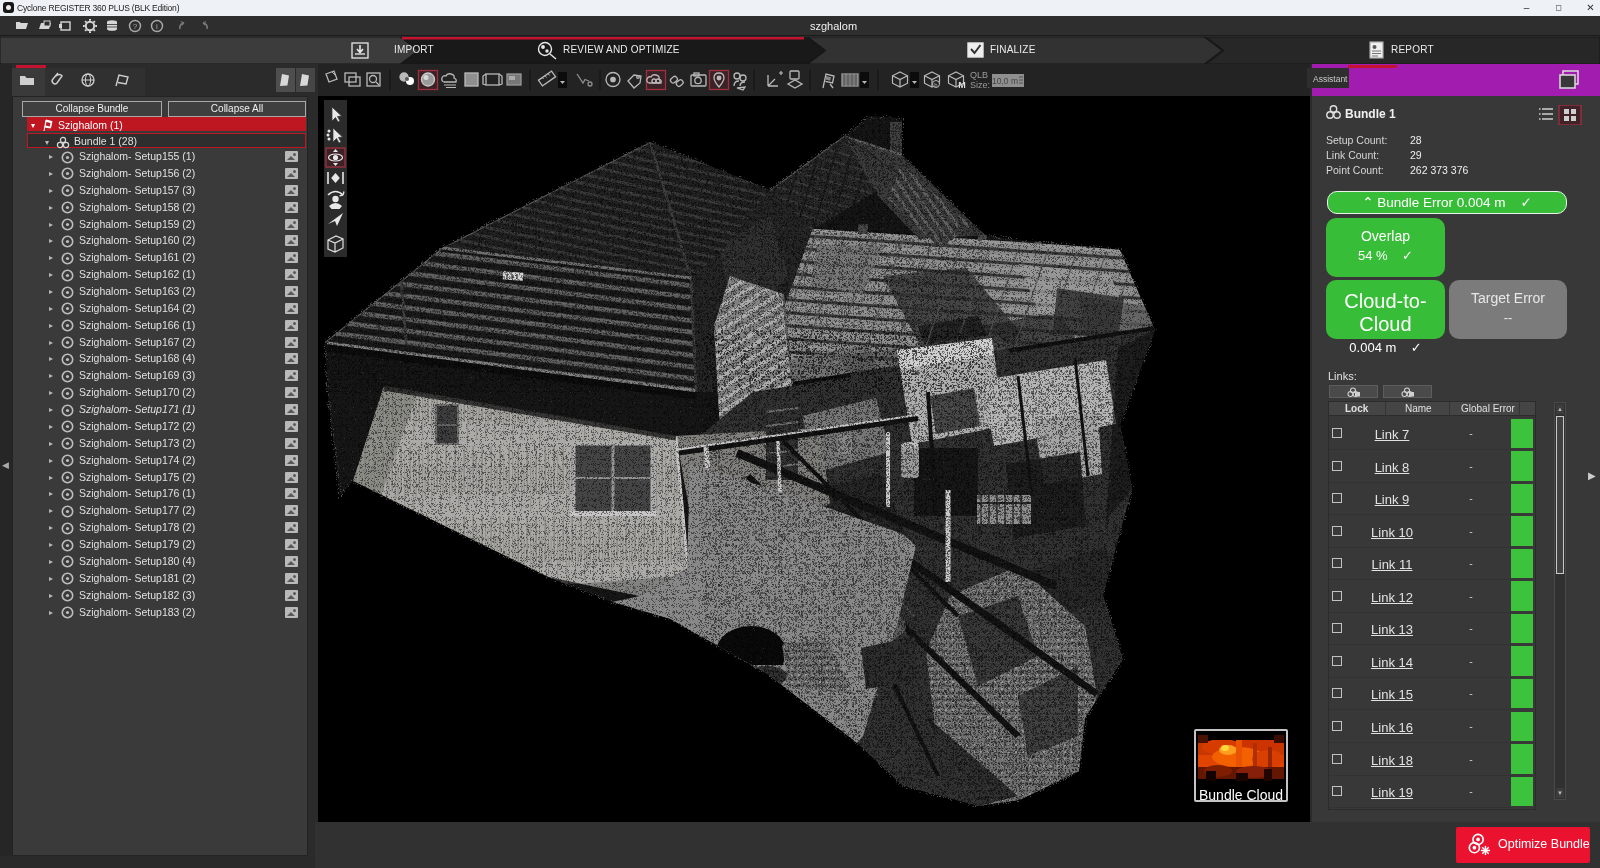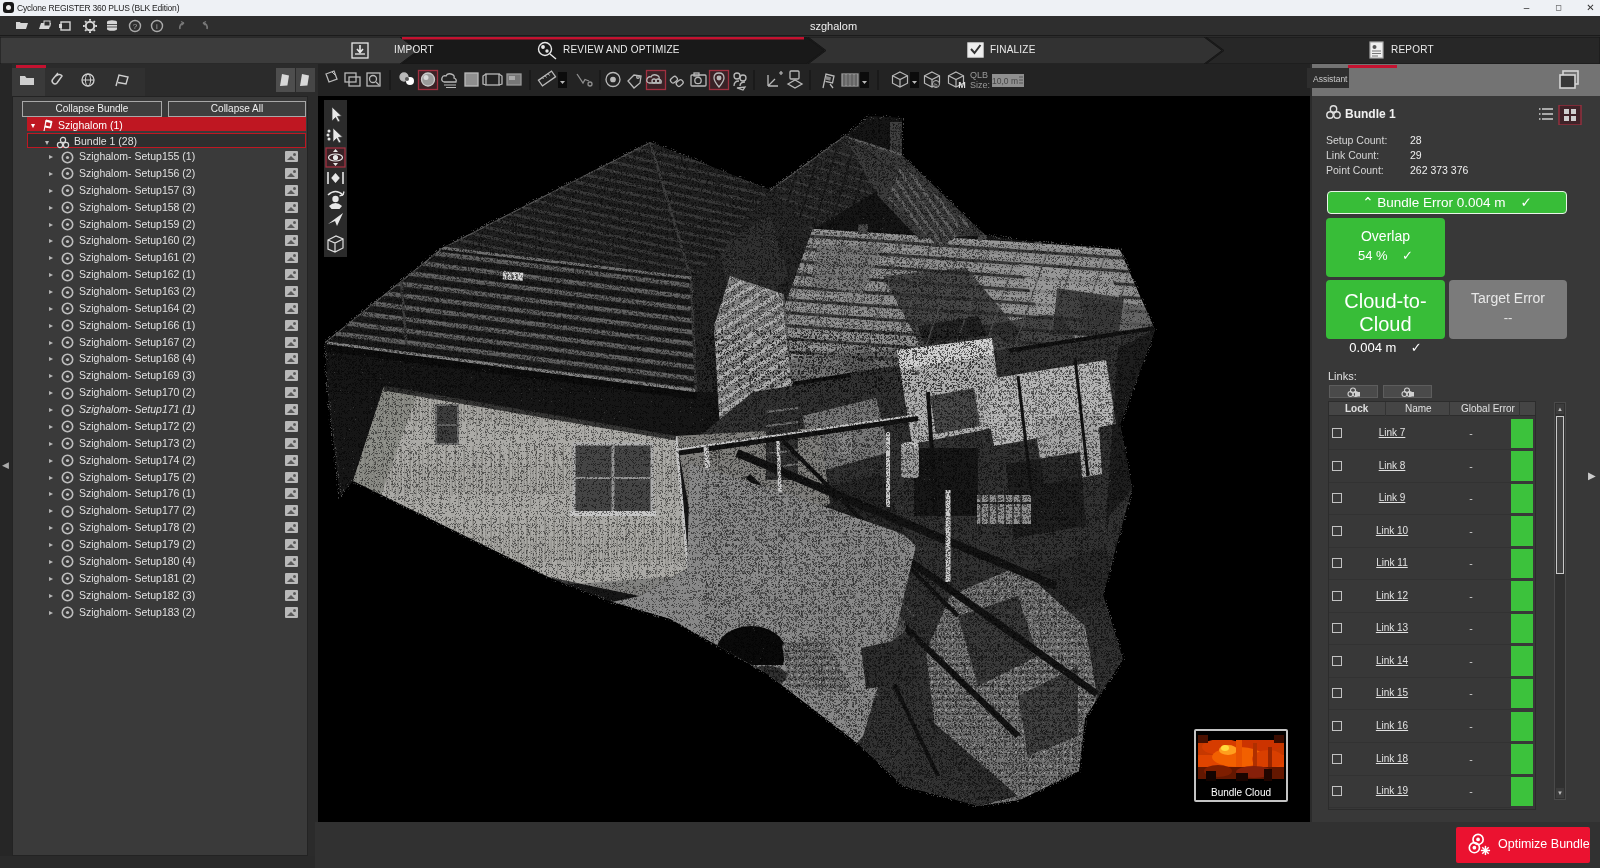--- a/index.html
+++ b/index.html
@@ -17,28 +17,28 @@
 #leftpanel{position:absolute;left:12px;top:96px;width:296px;height:760px;background:#3a3a3a;border:1px solid #232323;}
 .cbtn{position:absolute;top:4px;height:16px;background:#3f3f3f;border:1px solid #a8a8a8;color:#efefef;font-size:10px;text-align:center;line-height:14px;}
 .trow{position:absolute;left:1px;width:292px;height:17px;font-size:10.5px;color:#e0e0e0;white-space:nowrap;}
 .caret{position:absolute;color:#b9b9b9;font-size:8px;top:4px;}
 .photoic{position:absolute;left:258px;top:3px;width:13px;height:11px;background:#b9b9b9;border-radius:1px;}
 .photoic:after{content:"";position:absolute;left:2px;top:5px;border-left:4px solid transparent;border-right:4px solid transparent;border-bottom:4px solid #585858;}
 .photoic:before{content:"";position:absolute;right:2px;top:2px;width:3px;height:3px;border-radius:50%;background:#585858;}
 #viewport{position:absolute;left:318px;top:96px;width:992px;height:726px;background:#000;}
 #topbar2{position:absolute;left:318px;top:64px;width:992px;height:32px;background:#232323;}
 #rightpanel{position:absolute;left:1312px;top:96px;width:288px;height:772px;background:#383838;}
-#rtabs{position:absolute;left:1312px;top:64px;width:288px;height:32px;background:#737373;}
+#rtabs{position:absolute;left:1312px;top:64px;width:288px;height:32px;background:#a21caf;}
 #footer{position:absolute;left:315px;top:822px;width:1285px;height:46px;background:#313131;}
 #footerL{position:absolute;left:0;top:856px;width:315px;height:12px;background:#2a2a2a;}
-.gtile{position:absolute;background:#38bd38;border-radius:4px;color:#fff;text-align:center;}
+.gtile{position:absolute;background:#38bd38;border-radius:10px;color:#fff;text-align:center;}
 .stat{position:absolute;font-size:10.5px;color:#d6d6d6;}
 .linkrow{position:absolute;left:0;width:206px;height:33px;}
 .cbox{position:absolute;left:3px;top:11px;width:10px;height:10px;border:1.5px solid #c2c2c2;background:#3a3a3a;}
-.lname{position:absolute;left:28px;top:10px;width:70px;text-align:center;font-size:10px;color:#e2e2e2;text-decoration:underline;}
+.lname{position:absolute;left:28px;top:10px;width:70px;text-align:center;font-size:13px;color:#e2e2e2;text-decoration:underline;}
 .ldash{position:absolute;left:112px;top:10px;width:60px;text-align:center;font-size:10.5px;color:#cfcfcf;}
 .gcell{position:absolute;background:#3cc23c;}
 #optbtn{position:absolute;left:1456px;top:827px;width:134px;height:36px;background:#eb1230;border-radius:2px;color:#fff;font-size:12.5px;}
 svg{display:block;}
 </style></head><body>
 
 <div id="titlebar">
     <div id="appicon"></div>
     <div class="ttxt">Cyclone REGISTER 360 PLUS (BLK Edition)</div>
 <div class="winbtn" style="left:1520px;">–</div>
@@ -762,21 +762,21 @@
           <ellipse cx="20" cy="38" rx="14" ry="6" fill="#7e1e00"></ellipse>
           <ellipse cx="56" cy="39" rx="18" ry="6" fill="#86200a"></ellipse>
           <rect x="8" y="38" width="10" height="10" fill="#120300"></rect>
           <rect x="38" y="40" width="12" height="8" fill="#1a0400"></rect>
           <rect x="66" y="36" width="8" height="12" fill="#200500"></rect>
           <rect x="0" y="0" width="86" height="7" fill="#000"></rect>
           <rect x="0" y="2" width="10" height="8" fill="#4a1000"></rect>
           <rect x="76" y="2" width="10" height="8" fill="#3a0c00"></rect>
         </g>
 </svg>
-<div class="abs" style="left:0;right:0;top:56px;text-align:center;color:#fff;font-size:10px;">Bundle Cloud</div>
+<div class="abs" style="left:0;right:0;top:56px;text-align:center;color:#fff;font-size:14px;">Bundle Cloud</div>
 </div>
 </div>
 <div id="rtabs">
 <div class="abs" style="left:-5px;top:4px;width:42px;height:20px;background:#2e2e2e;color:#c9c9c9;font-size:8.5px;">
       <span style="position:absolute;left:6px;top:6px;">Assistant</span>
     </div>
 <div class="abs" style="left:36px;top:1px;width:49px;height:3px;background:#c41230;"></div>
 <svg class="abs" style="left:246px;top:4px;" width="26" height="24">
       <rect x="5" y="3" width="15" height="13" fill="none" stroke="#d5d5d5" stroke-width="1.6"></rect>
       <rect x="2" y="7" width="15" height="13" fill="#383838" stroke="#d5d5d5" stroke-width="1.6"></rect>

